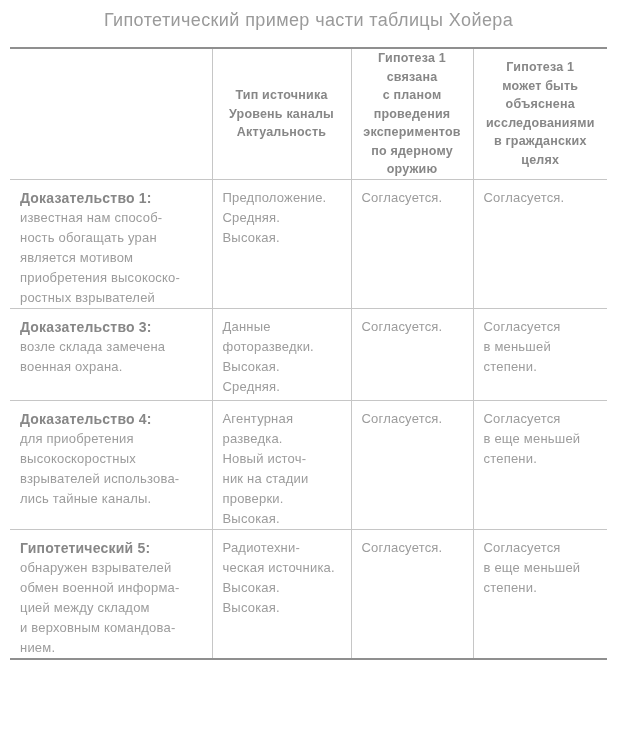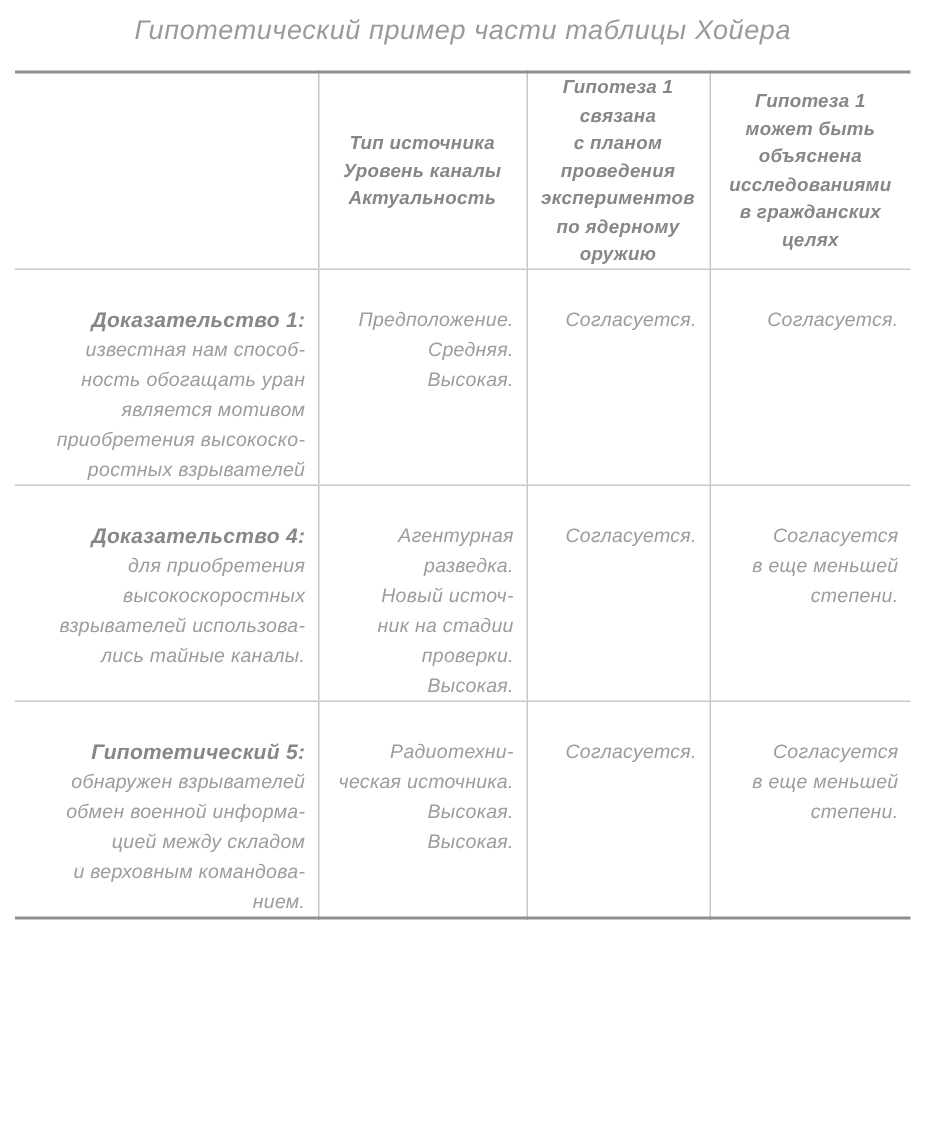--- a/index.html
+++ b/index.html
@@ -3,21 +3,20 @@
 <meta charset="utf-8">
 <style>
   html, body { margin: 0; padding: 0; background: #ffffff; }
   .page {
     position: relative;
     width: 617px;
     height: 748px;
     background: var(--background, #ffffff);
     font-family: "Liberation Sans", sans-serif;
     overflow: hidden;
-    font-style: italic;
   }
   .title {
     padding-top: 10px;
     text-align: center;
     font-size: 18px;
     letter-spacing: 0.4px;
     color: var(--title_text, #9a9a9a);
   }
   table.hoyer {
     position: absolute;
@@ -47,27 +46,26 @@
     text-align: center;
     font-weight: bold;
     font-size: 12.5px;
     line-height: 18.5px;
     letter-spacing: 0.2px;
     color: var(--bold_text, #878787);
     white-space: pre-line;
     padding: 0 4px;
   }
   tbody td {
-    padding: 23px 8px 0 10px;
+    padding: 8px 8px 0 10px;
     font-size: 13px;
     line-height: 20px;
     letter-spacing: 0.2px;
     color: var(--body_text, #9c9c9c);
     white-space: pre-line;
-    text-align: right;
   }
   tbody tr:nth-child(1) { height: 128px; }
   tbody tr:nth-child(2) { height: 92px; }
   tbody tr:nth-child(3) { height: 86px; }
   tbody tr:nth-child(4) { height: 128px; }
   tbody tr:nth-child(5) { height: 124px; }
   .lbl {
     display: block;
     font-weight: bold;
     font-size: 14px;
@@ -116,20 +114,32 @@
 является мотивом
 приобретения высокоско-
 ростных взрывателей</span></td>
           <td>Предположение.
 Средняя.
 Высокая.</td>
           <td>Согласуется.</td>
           <td>Согласуется.</td>
         </tr>
         <tr>
+          <td><span class="lbl">Доказательство 3:</span><span>возле склада замечена
+военная охрана.</span></td>
+          <td>Данные
+фоторазведки.
+Высокая.
+Средняя.</td>
+          <td>Согласуется.</td>
+          <td>Согласуется
+в меньшей
+степени.</td>
+        </tr>
+        <tr>
           <td><span class="lbl">Доказательство 4:</span><span>для приобретения
 высокоскоростных
 взрывателей использова-
 лись тайные каналы.</span></td>
           <td>Агентурная
 разведка.
 Новый источ-
 ник на стадии
 проверки.
 Высокая.</td>

